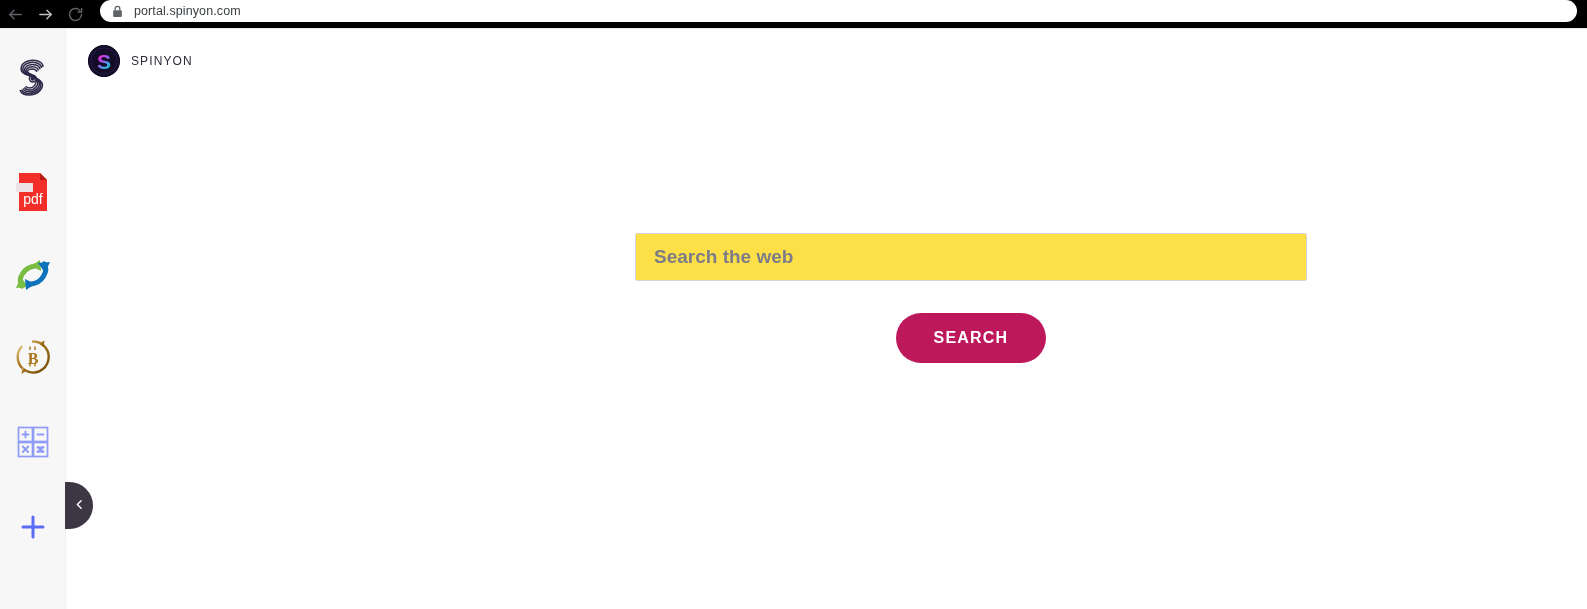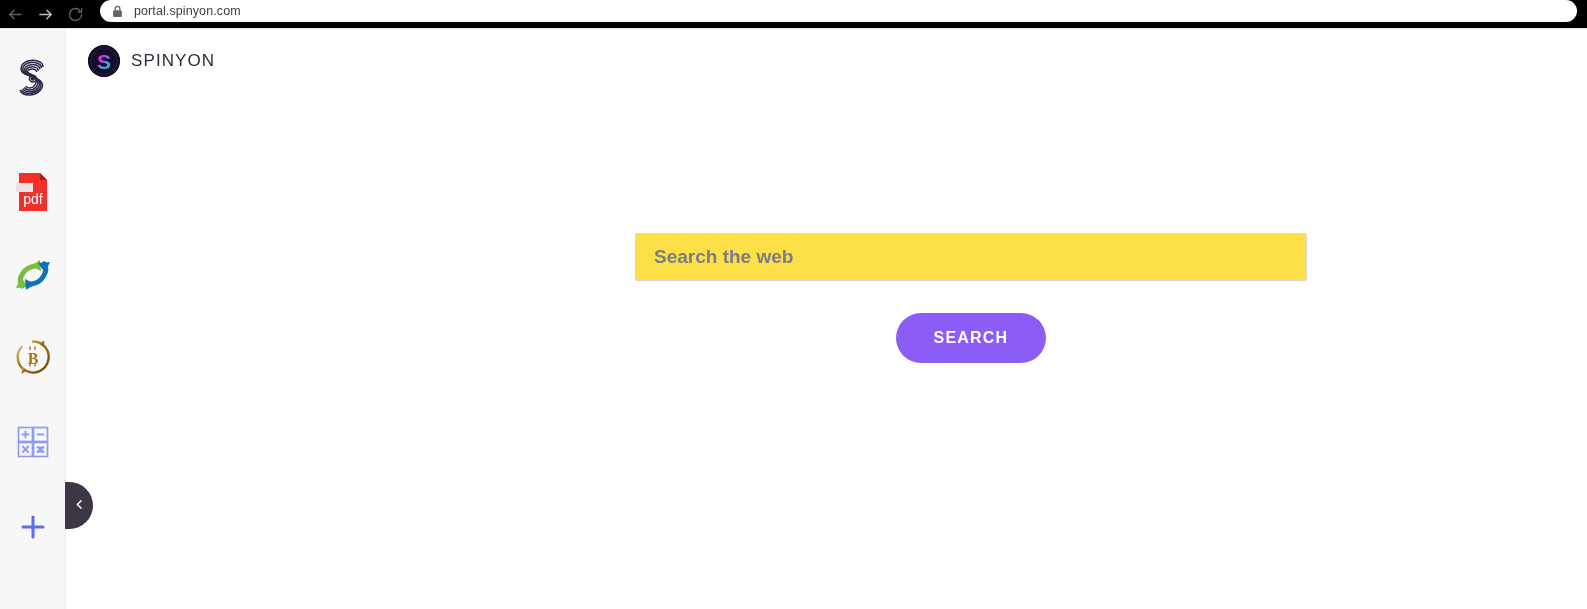--- a/index.html
+++ b/index.html
@@ -115,21 +115,21 @@
     width: 32px; height: 32px;
     border-radius: 50%;
     background: #140d28;
     display: flex;
     align-items: center;
     justify-content: center;
     overflow: hidden;
   }
   #brand-name {
     margin-left: 11px;
-    font-size: 17px;
+    font-size: 12px;
     letter-spacing: 1.1px;
     color: #2f2b3a;
     font-family: "Liberation Sans", sans-serif;
   }
 
   #search-area {
     position: absolute;
     left: 569px;
     top: 204px;
     width: 672px;
@@ -152,21 +152,21 @@
     color: #7c7c88;
     font-weight: bold;
     opacity: 1;
   }
   #search-button {
     position: absolute;
     left: 261px;
     top: 80px;
     width: 150px;
     height: 50px;
-    background: #8b5cf6;
+    background: #be185d;
     color: #ffffff;
     border: none;
     border-radius: 25px;
     font-size: 16px;
     font-weight: bold;
     letter-spacing: 1.2px;
     cursor: pointer;
     font-family: "Liberation Sans", sans-serif;
   }
 </style>

